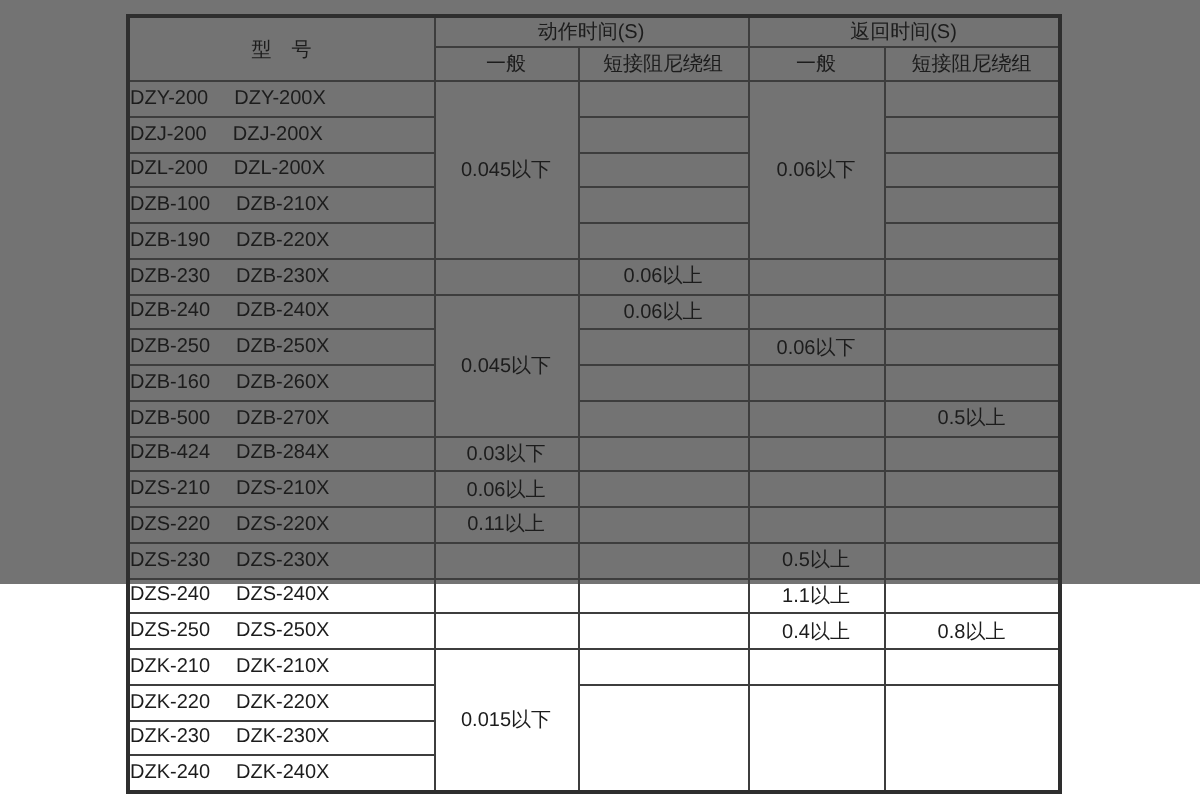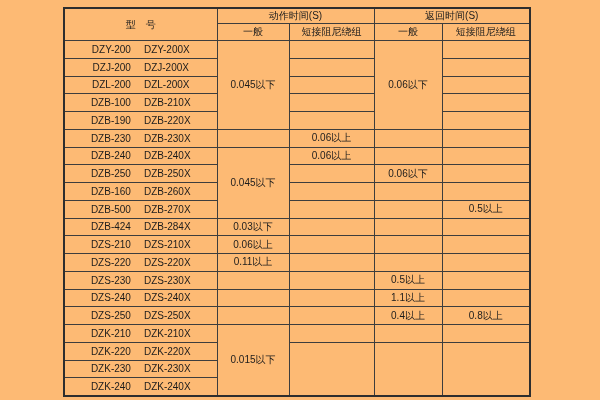--- a/index.html
+++ b/index.html
@@ -2,21 +2,21 @@
 <html><head>
 <meta charset="utf-8">
 <style>
   * { box-sizing: border-box; }
   html, body {
     margin: 0; padding: 0;
     width: 600px; height: 400px;
     background: #ffffff;
     font-family: "Liberation Sans", "DejaVu Sans", sans-serif;
   }
-  .page { position: relative; width: 600px; height: 400px; background: #fdba74; }
+  .page { position: relative; width: 600px; height: 292px; background: #737373; }
 
   table.spec {
     position: absolute;
     left: 63px; top: 7px;
     border-collapse: collapse;
     table-layout: fixed;
     width: 465px;
   }
   table.spec th, table.spec td {
     border: 1px solid #3d3d3d;
@@ -30,21 +30,20 @@
     white-space: nowrap;
   }
   table.spec { border: 2px solid #2e2e2e; }
   thead tr.group-row { height: 15px; }
   thead tr.sub-row { height: 17px; margin-top: 21px; }
   tbody tr { height: 17.75px; }
 
   td.model-cell { padding: 0 6px; }
   td.model-cell .pair {
     display: flex;
-    justify-content: center;
     gap: 13px;
   }
   td.model-cell span { display: inline-block; }
 </style>
 </head>
 <body>
 
 <div class="page">
   <table class="spec">
     <colgroup>

